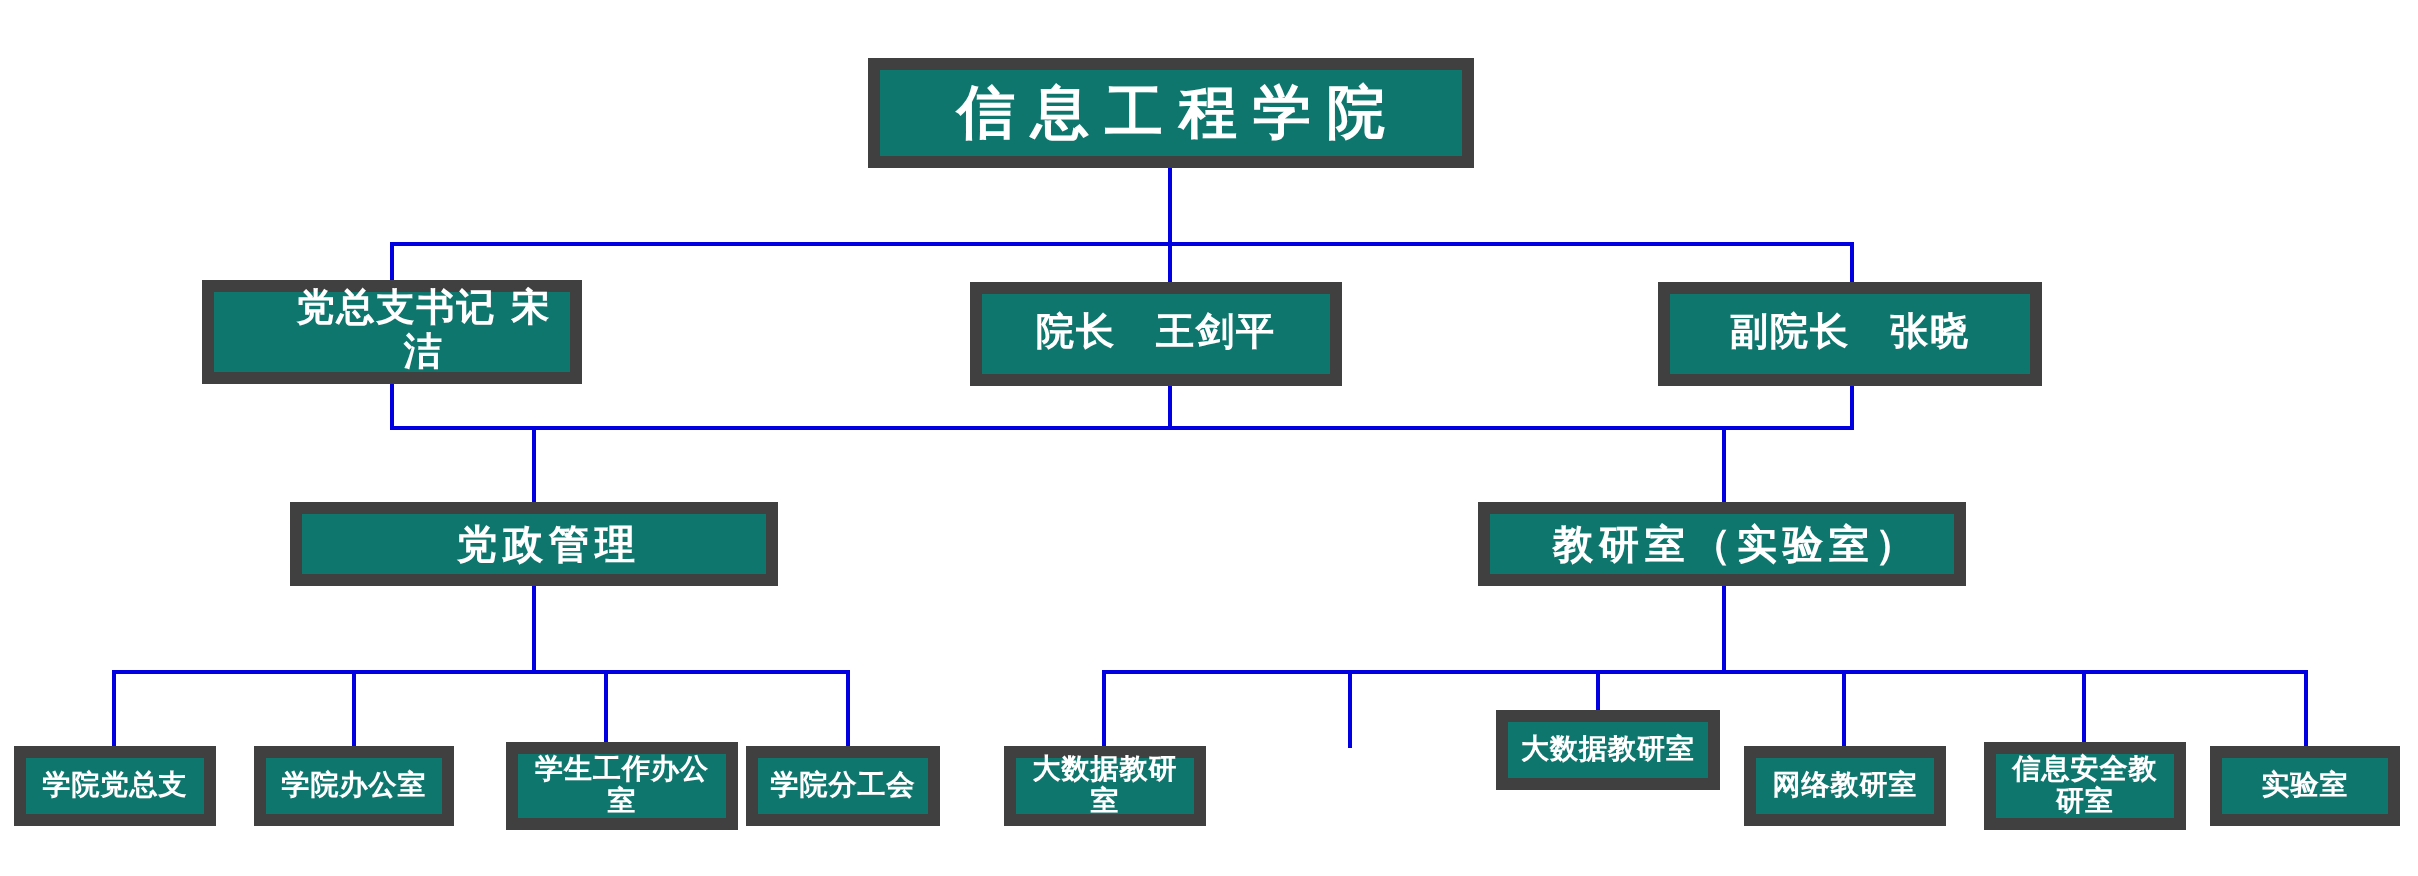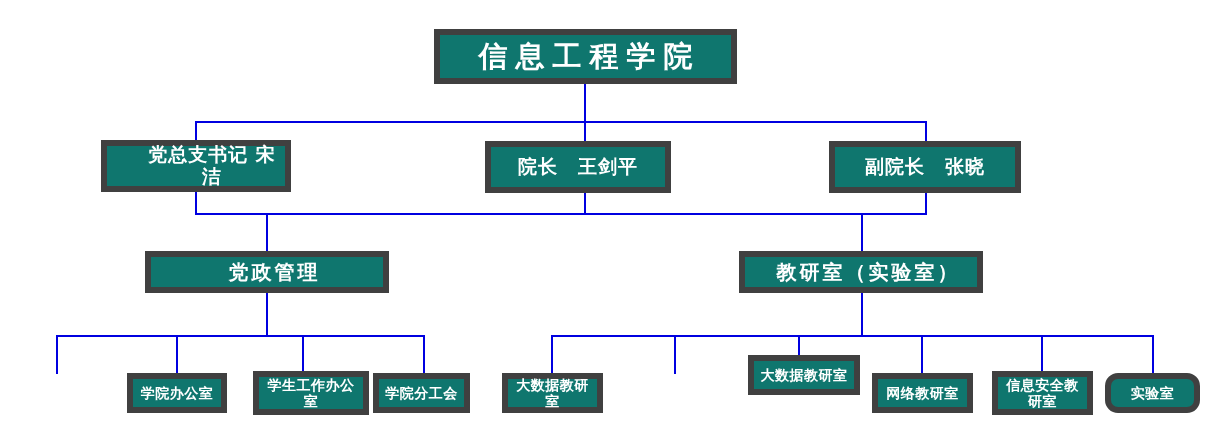--- a/index.html
+++ b/index.html
@@ -79,20 +79,23 @@
     <span>副院长　张晓</span>
   </div>
 
   <div class="box dept" style="left:145px; top:251px; width:244px; height:42px;">
     <span>党政管理</span>
   </div>
   <div class="box dept" style="left:739px; top:251px; width:244px; height:42px;align-items:center;">
     <span>教研室（实验室）</span>
   </div>
 
+  <div class="box unit" style="left:7px; top:373px; width:101px; height:40px;">
+    <span>学院党总支</span>
+  </div>
   <div class="box unit" style="left:127px; top:373px; width:100px; height:40px;">
     <span>学院办公室</span>
   </div>
   <div class="box unit" style="left:253px; top:371px; width:116px; height:44px;">
     <span>学生工作办公室</span>
   </div>
   <div class="box unit" style="left:373px; top:373px; width:97px; height:40px;">
     <span>学院分工会</span>
   </div>
 
@@ -101,17 +104,17 @@
   </div>
   <div class="box unit" style="left:748px; top:355px; width:112px; height:40px;align-items:center;">
     <span>大数据教研室</span>
   </div>
   <div class="box unit" style="left:992px; top:371px; width:101px; height:44px;">
     <span>信息安全教研室</span>
   </div>
   <div class="box unit" style="left:872px; top:373px; width:101px; height:40px;">
     <span>网络教研室</span>
   </div>
-  <div class="box unit" style="left:1105px; top:373px; width:95px; height:40px;border-radius:13px;">
+  <div class="box unit" style="left:1105px; top:373px; width:95px; height:40px;">
     <span>实验室</span>
   </div>
 
 </div>
 
 </body></html>

